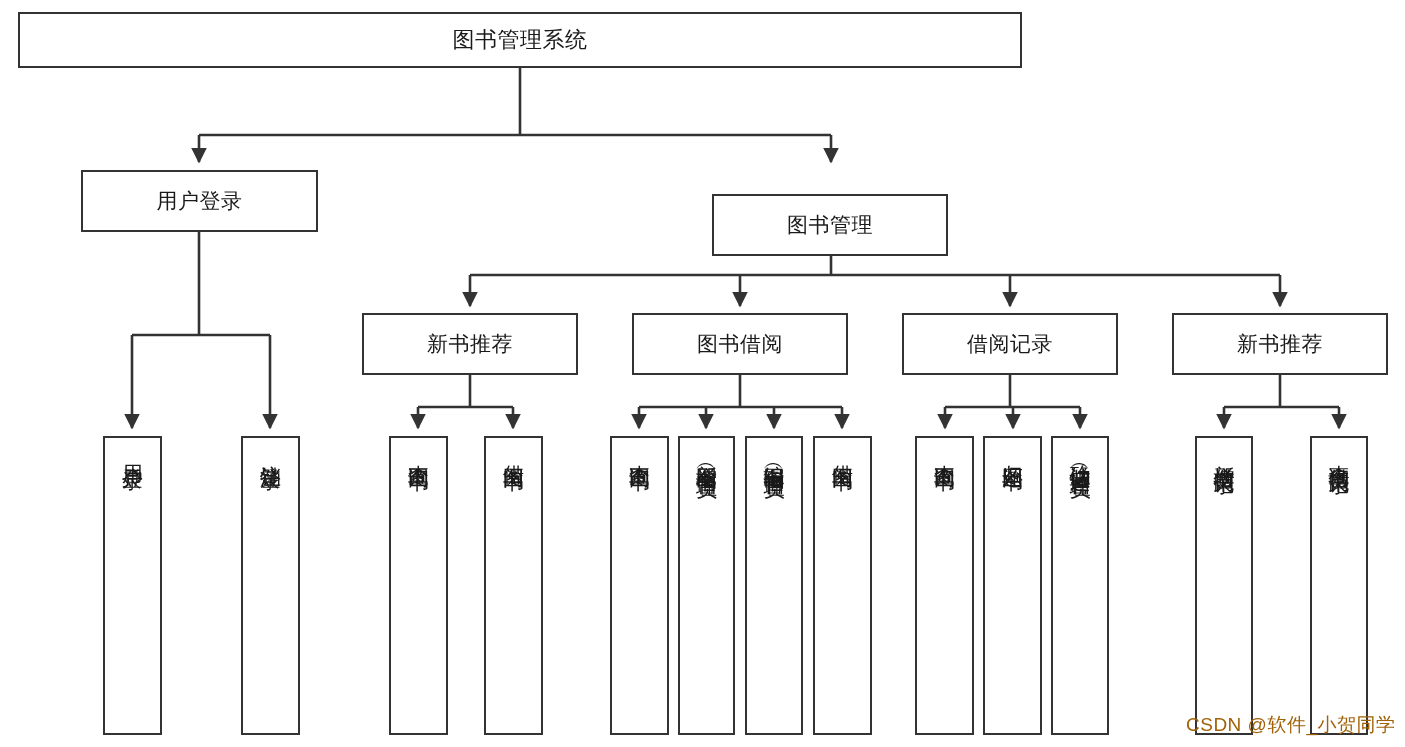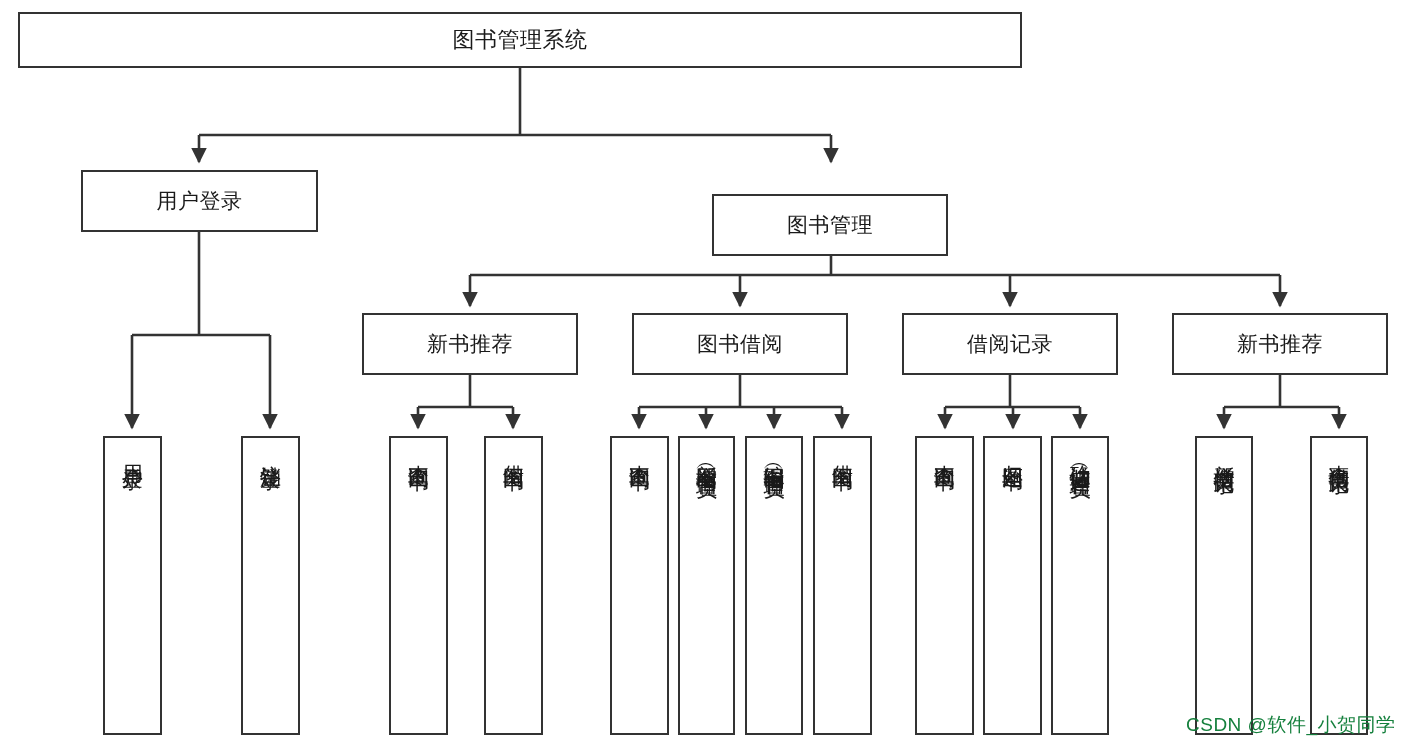--- a/index.html
+++ b/index.html
@@ -62,21 +62,21 @@
     font-size: 21px;
     line-height: 1.15;
     letter-spacing: 2px;
     white-space: nowrap;
   }
   #watermark {
     position: absolute;
     left: 1186px;
     top: 712px;
     font-size: 19px;
-    color: #15803d;
+    color: #a16207;
     letter-spacing: 0.5px;
     white-space: nowrap;
     z-index: 5;
     font-family: "Liberation Sans", "DejaVu Sans", sans-serif;
   }
 </style>
 </head>
 <body>
 
 <div id="diagram">

